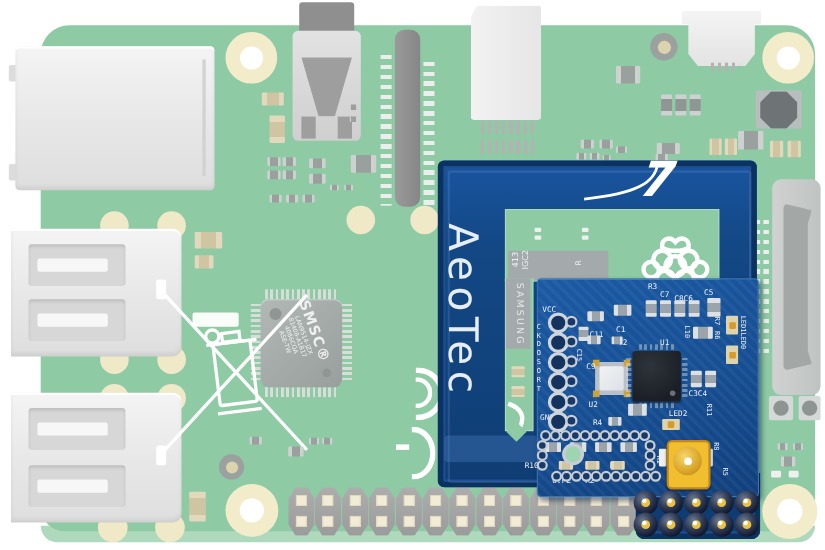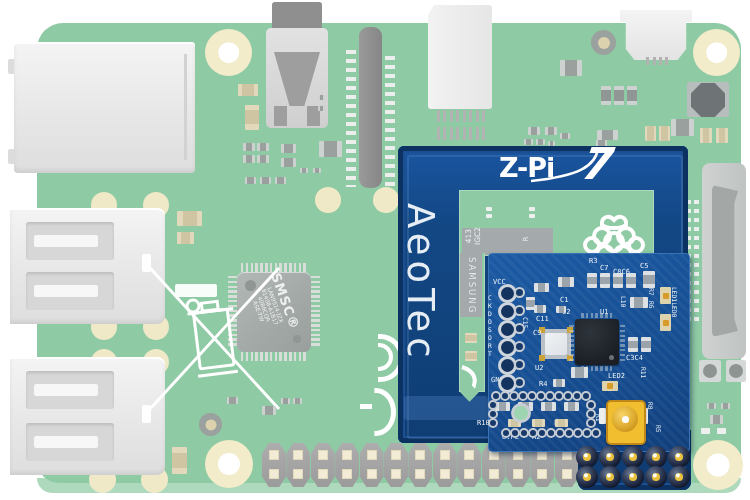--- a/index.html
+++ b/index.html
@@ -323,21 +323,20 @@
 
   <div class="abs carrier-ext" style="left:578px;top:430px;width:113px;height:60px;"></div>
   <div class="abs carrier" style="left:398px;top:146px;width:290px;height:297px;"></div>
   <div class="abs" style="left:407px;top:155px;width:272px;height:280px;border:2px solid rgba(140,180,230,0.18);border-radius:3px;"></div>
   <div class="abs" style="left:404px;top:396px;width:84px;height:24px;background:rgba(90,140,210,0.30);border-radius:3px;"></div>
 
   <div class="abs" style="left:495px;top:144px;width:135px;height:48px;">
     <svg class="abs" style="left:0;top:0;" width="135" height="48" viewBox="0 0 135 48">
       <path d="M103,4 C101,22 84,32 36,37" stroke="#fff" stroke-width="2.5" fill="none"></path>
     </svg>
-    <span class="abs zlogo" style="left:4px;top:8px;font-size:27px;letter-spacing:-1px;">Z-Pi</span>
     <span class="abs zlogo" style="left:88px;top:-6px;font-size:44px;font-style:italic;transform:skewX(-8deg);">7</span>
   </div>
 
   <div class="abs cutout" style="left:459px;top:190px;width:193px;height:64px;">
 
     <div class="abs" style="left:2px;top:37px;width:91px;height:27px;background:#a4a9ab;"></div>
     <div class="abs chiptxt" style="left:-2px;top:36px;width:30px;transform:rotate(-90deg);">
       <div style="font-size:7.5px;">413</div>
       <div style="font-size:7.5px;">IGC2</div>
     </div>
@@ -389,21 +388,21 @@
     <i></i>
   </div>
   <div class="abs pincomb-v" style="left:569px;top:325px;width:5px;height:36px;opacity:.45;"></div>
   <div class="abs pincomb-v" style="left:620px;top:325px;width:5px;height:36px;opacity:.45;"></div>
   <div class="abs pincomb-h" style="left:581px;top:313px;width:33px;height:5px;opacity:.45;"></div>
   <div class="abs pincomb-h" style="left:581px;top:366px;width:33px;height:5px;opacity:.45;"></div>
   <div class="abs ic" style="left:575px;top:319px;width:44px;height:46px;">
     <div class="abs" style="right:5px;bottom:5px;width:5px;height:5px;background:#6a7078;border-radius:50%;"></div>
   </div>
 
-  <div class="abs silk" style="left:536px;top:316px;">C11</div>
+  <div class="abs silk" style="left:536px;top:301px;">C11</div>
   <div class="abs silk" style="left:560px;top:297px;">C1</div>
   <div class="abs silk" style="left:562px;top:309px;">C2</div>
   <div class="abs silk silkv s6" style="left:522px;top:317px;">C15</div>
   <div class="abs silk" style="left:533px;top:318px;margin-top:12px;">C9</div>
   <div class="abs silk" style="left:600px;top:309px;">U1</div>
   <div class="abs silk" style="left:535px;top:365px;">U2</div>
   <div class="abs silk" style="left:589px;top:258px;">R3</div>
   <div class="abs silk" style="left:600px;top:265px;">C7</div>
   <div class="abs silk" style="left:613px;top:269px;">C8C6</div>
   <div class="abs silk" style="left:640px;top:263px;">C5</div>

